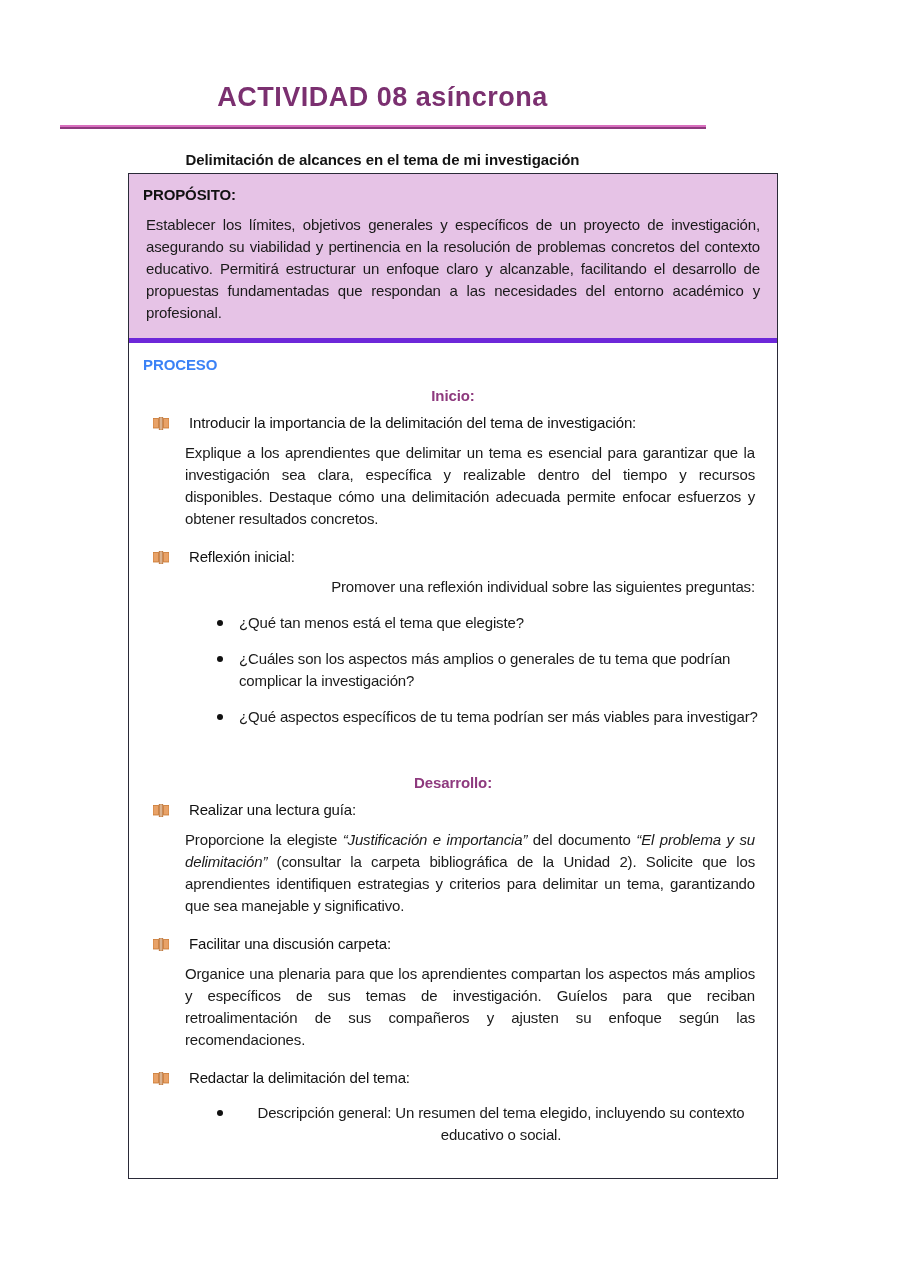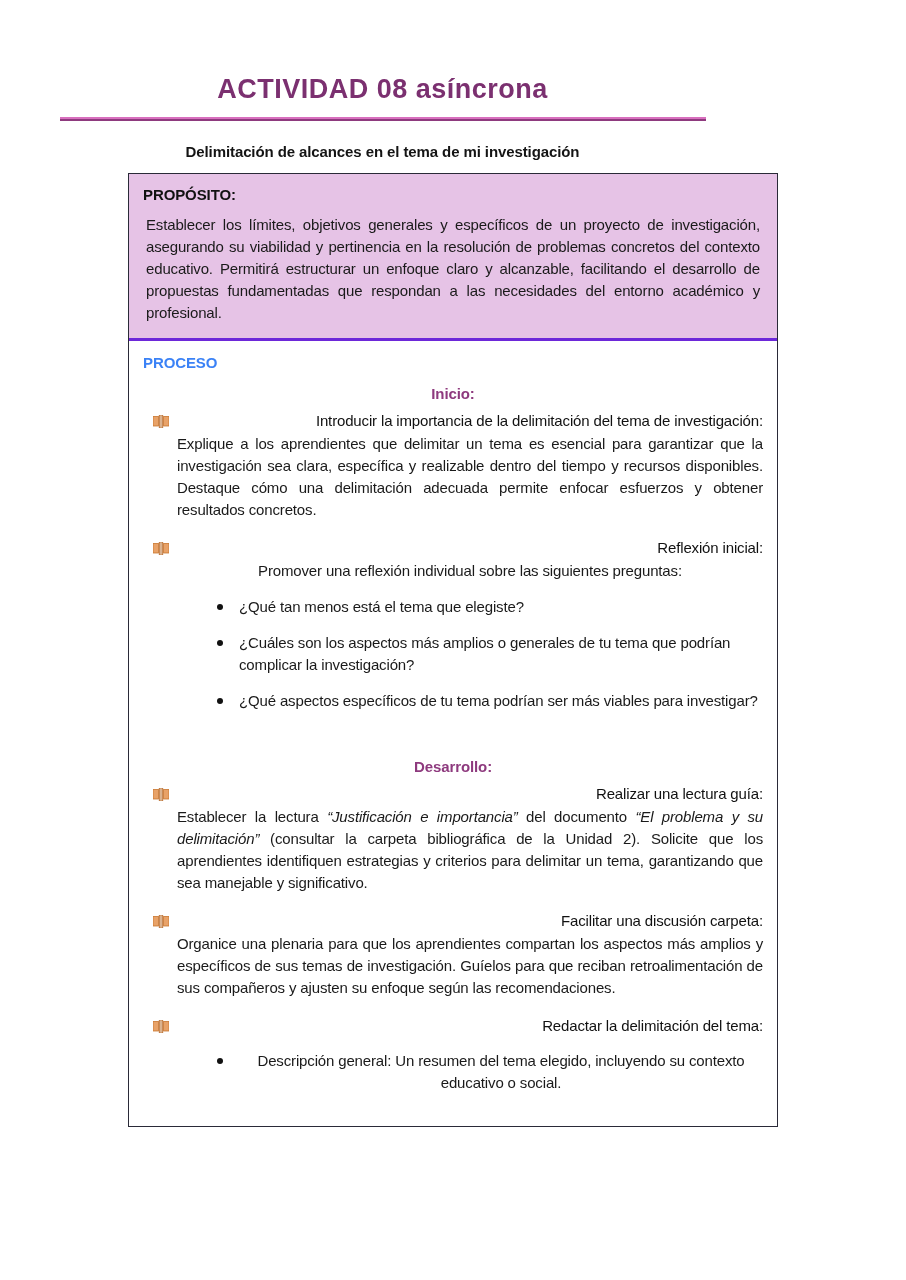--- a/index.html
+++ b/index.html
@@ -14,21 +14,21 @@
     font-family: "Liberation Sans", sans-serif;
     color: #000000;
     overflow: hidden;
   }
 
   .page {
     position: relative;
     width: 765px;
     height: 1280px;
     box-sizing: border-box;
-    padding: 0;
+    padding: 8px;
   }
 
   
   .doc-title {
     text-align: center;
     color: #7B3070;
     font-size: 27px;
     font-weight: bold;
     letter-spacing: 0.5px;
     margin: 0;
@@ -63,21 +63,21 @@
     width: 650px;
     box-sizing: border-box;
     border: 1.5px solid #2A2A38;
     background: #ffffff;
     padding: 0 0 16px 0;
   }
 
   
   .purpose {
     background: #E6C3E6;
-    border-bottom: 3px solid #6d28d9;
+    border-bottom: 5px solid #6d28d9;
     padding: 12px 14px 11px 14px;
     box-sizing: border-box;
   }
   .purpose-label {
     font-size: 15px;
     font-weight: bold;
     color: #111111;
     margin: 0 0 11px 0;
     letter-spacing: -0.1px;
   }
@@ -124,32 +124,31 @@
     width: 16px;
     height: 13px;
     display: block;
   }
   .item-title {
     font-size: 15px;
     color: #111111;
     margin: 0 0 1px 12px;
     letter-spacing: -0.15px;
     line-height: 1.45;
-    text-align: right;
   }
   .item-body {
     font-size: 15px;
     color: #1A1A1A;
     line-height: 1.47;
     text-align: justify;
-    margin: 0;
+    margin: 8px;
     letter-spacing: -0.15px;
   }
   .item-body.no-justify {
-    text-align: center;
+    text-align: right;
   }
   .item-body em {
     font-style: italic;
   }
 
   
   .dot-list {
     list-style: none;
     margin: 14px 0 0 0;
     padding: 0 0 0 62px;
@@ -253,21 +252,21 @@
             <rect x="0" y="1.5" width="5.4" height="9.5" fill="#E8A268"></rect>
             <rect x="0" y="1.5" width="5.4" height="9.5" fill="none" stroke="#C9762F" stroke-width="0.8"></rect>
             <rect x="10.6" y="1.5" width="5.4" height="9.5" fill="#E8A268"></rect>
             <rect x="10.6" y="1.5" width="5.4" height="9.5" fill="none" stroke="#C9762F" stroke-width="0.8"></rect>
             <rect x="6.3" y="0" width="3.4" height="13" fill="#F2E3D2"></rect>
             <rect x="6.3" y="0" width="3.4" height="13" fill="none" stroke="#B86A2B" stroke-width="0.9"></rect>
             <line x1="8" y1="0.5" x2="8" y2="12.5" stroke="#B86A2B" stroke-width="0.8"></line>
           </svg>
         </span>
         <p class="item-title">Realizar una lectura guía:</p>
-        <p class="item-body"><span>Establecer la lectura </span><em>“Justificación e importancia”</em><span> del documento </span><em>“El problema y su delimitación”</em><span> (consultar la carpeta bibliográfica de la Unidad 2). Solicite que los aprendientes identifiquen estrategias y criterios para delimitar un tema, garantizando que sea manejable y significativo.</span></p>
+        <p class="item-body"><span>Proporcione la elegiste </span><em>“Justificación e importancia”</em><span> del documento </span><em>“El problema y su delimitación”</em><span> (consultar la carpeta bibliográfica de la Unidad 2). Solicite que los aprendientes identifiquen estrategias y criterios para delimitar un tema, garantizando que sea manejable y significativo.</span></p>
       </div>
 
       <div class="item">
         <span class="item-icon">
           <svg width="16" height="13" viewBox="0 0 16 13" xmlns="http://www.w3.org/2000/svg">
             <rect x="0" y="1.5" width="5.4" height="9.5" fill="#E8A268"></rect>
             <rect x="0" y="1.5" width="5.4" height="9.5" fill="none" stroke="#C9762F" stroke-width="0.8"></rect>
             <rect x="10.6" y="1.5" width="5.4" height="9.5" fill="#E8A268"></rect>
             <rect x="10.6" y="1.5" width="5.4" height="9.5" fill="none" stroke="#C9762F" stroke-width="0.8"></rect>
             <rect x="6.3" y="0" width="3.4" height="13" fill="#F2E3D2"></rect>

